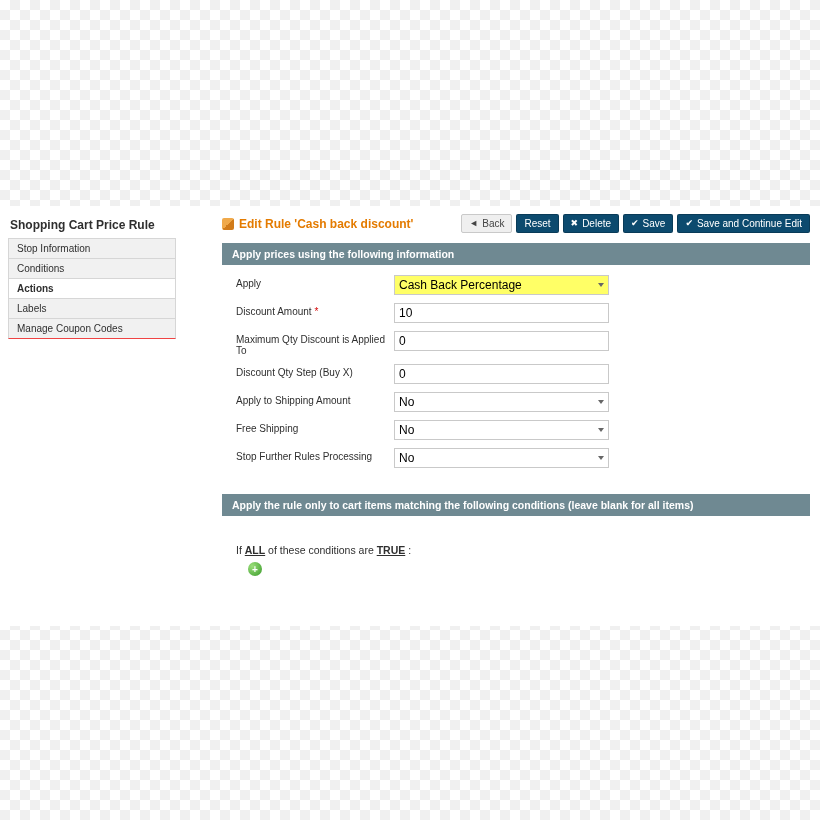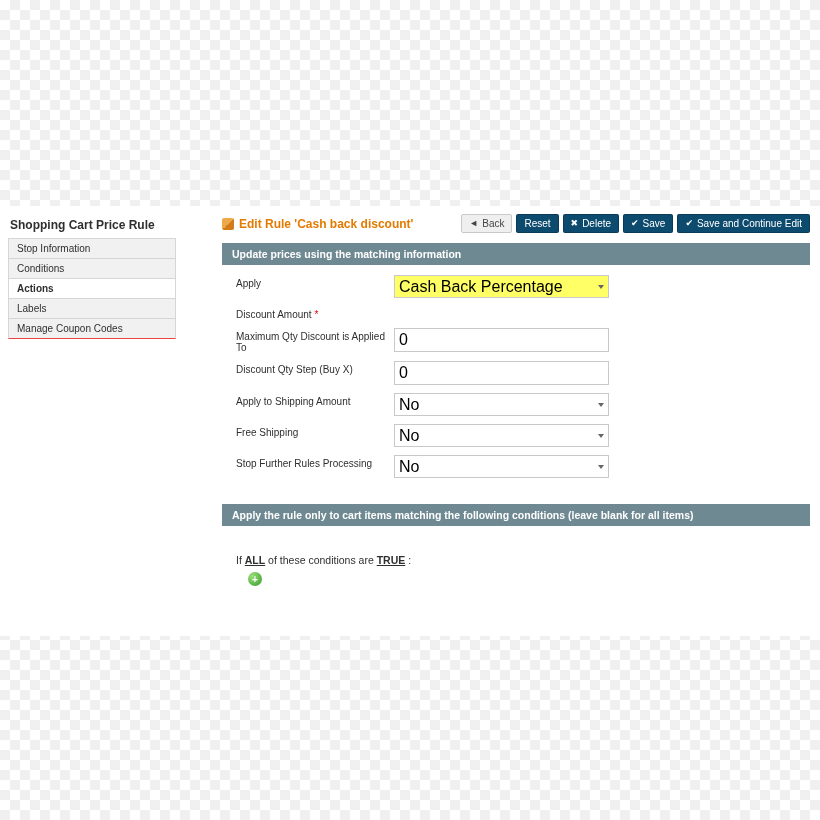--- a/index.html
+++ b/index.html
@@ -107,21 +107,21 @@
 .form-label {
   width: 158px;
   flex-shrink: 0;
   color: #2f2f2f;
   padding-top: 3px;
   font-size: 10px;
 }
 .req { color: #d40707; }
 .form-input, .form-select {
   width: 215px;
-  font-size: 16px;
+  font-size: 12px;
   padding: 2px 4px;
   border: 1px solid #c9c9c9;
   background: #fff;
 }
 .form-select {
   appearance: none;
   -webkit-appearance: none;
   background: #fff;
   position: relative;
 }
@@ -192,30 +192,31 @@
           <span>Save</span>
         </div>
         <div class="btn btn-orange">
           <span class="ico">✔</span>
           <span>Save and Continue Edit</span>
         </div>
       </div>
     </div>
 
     <div class="section">
-      <div class="section-head">Update prices using the matching information</div>
+      <div class="section-head">Apply prices using the following information</div>
       <div class="section-body">
 
         <div class="form-row">
           <div class="form-label">Apply</div>
           <span class="select-wrap"><select class="form-select" style="background: rgb(255, 255, 102);"><option class="hl" style="background: rgb(255, 255, 102);">Cash Back Percentage</option></select></span>
         </div>
 
         <div class="form-row">
           <div class="form-label"><span>Discount Amount</span> <span class="req">*</span></div>
+          <input class="form-input" value="10" style="">
         </div>
 
         <div class="form-row">
           <div class="form-label">Maximum Qty Discount is Applied To</div>
           <input class="form-input" value="0" style="">
         </div>
 
         <div class="form-row">
           <div class="form-label">Discount Qty Step (Buy X)</div>
           <input class="form-input" value="0" style="">

